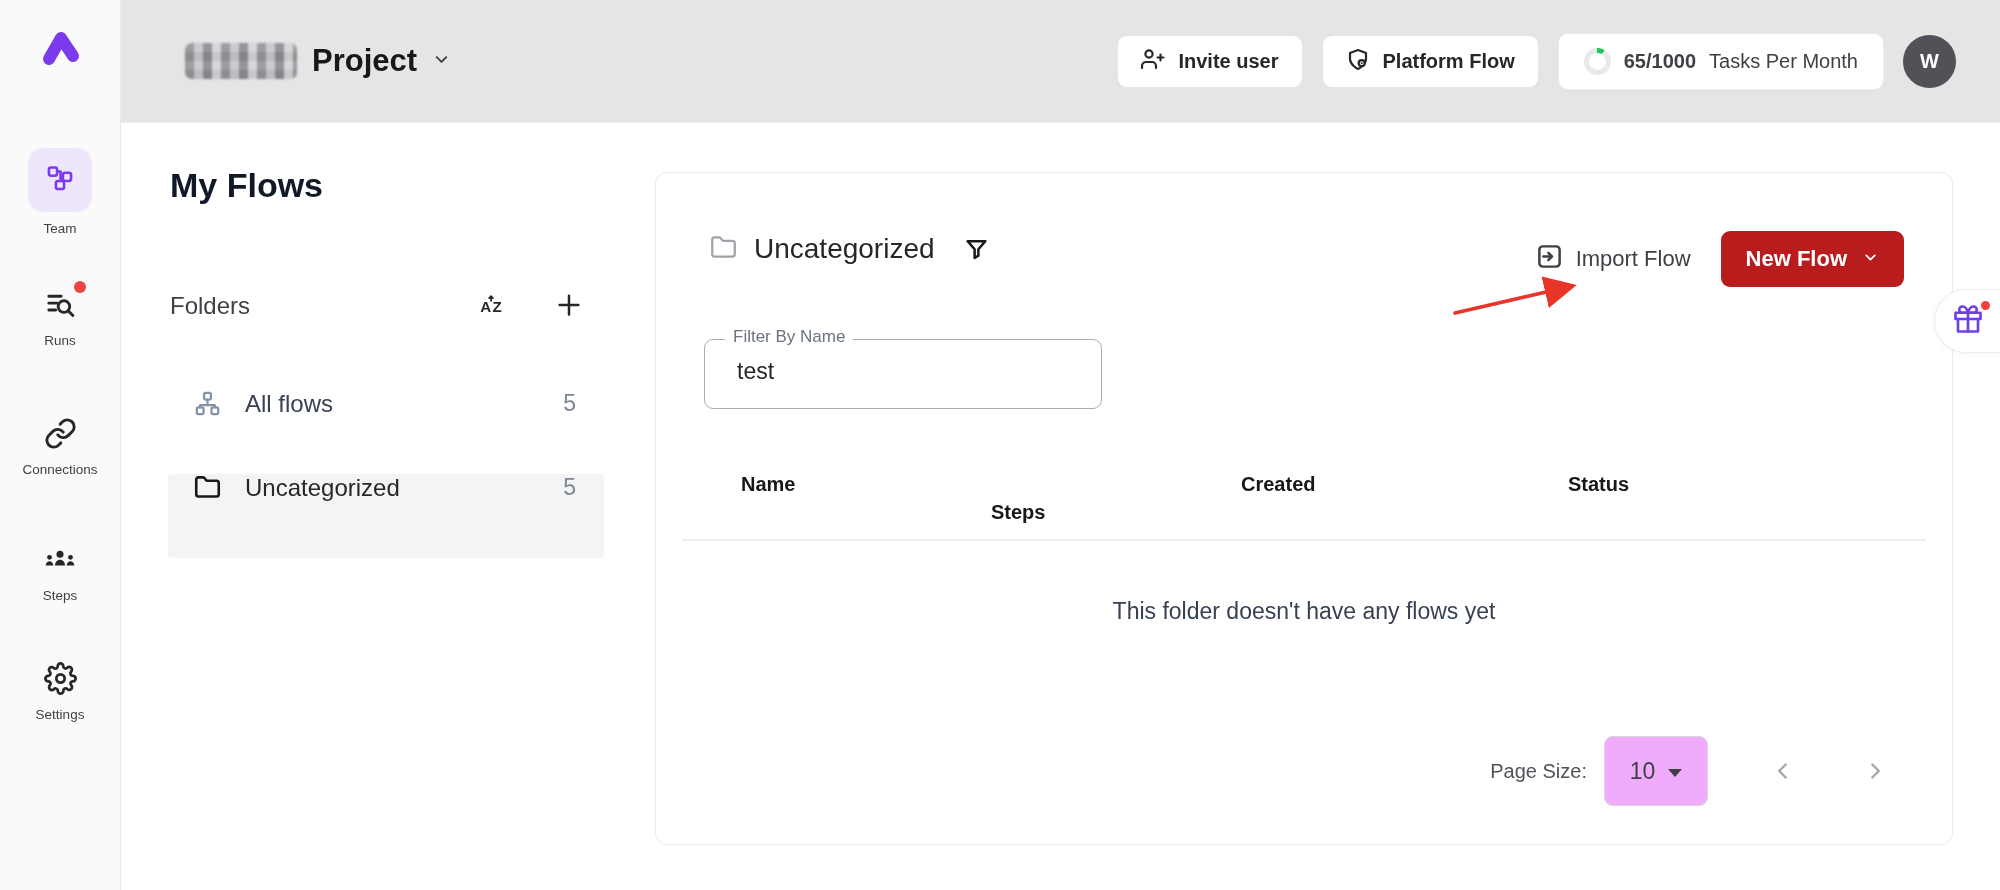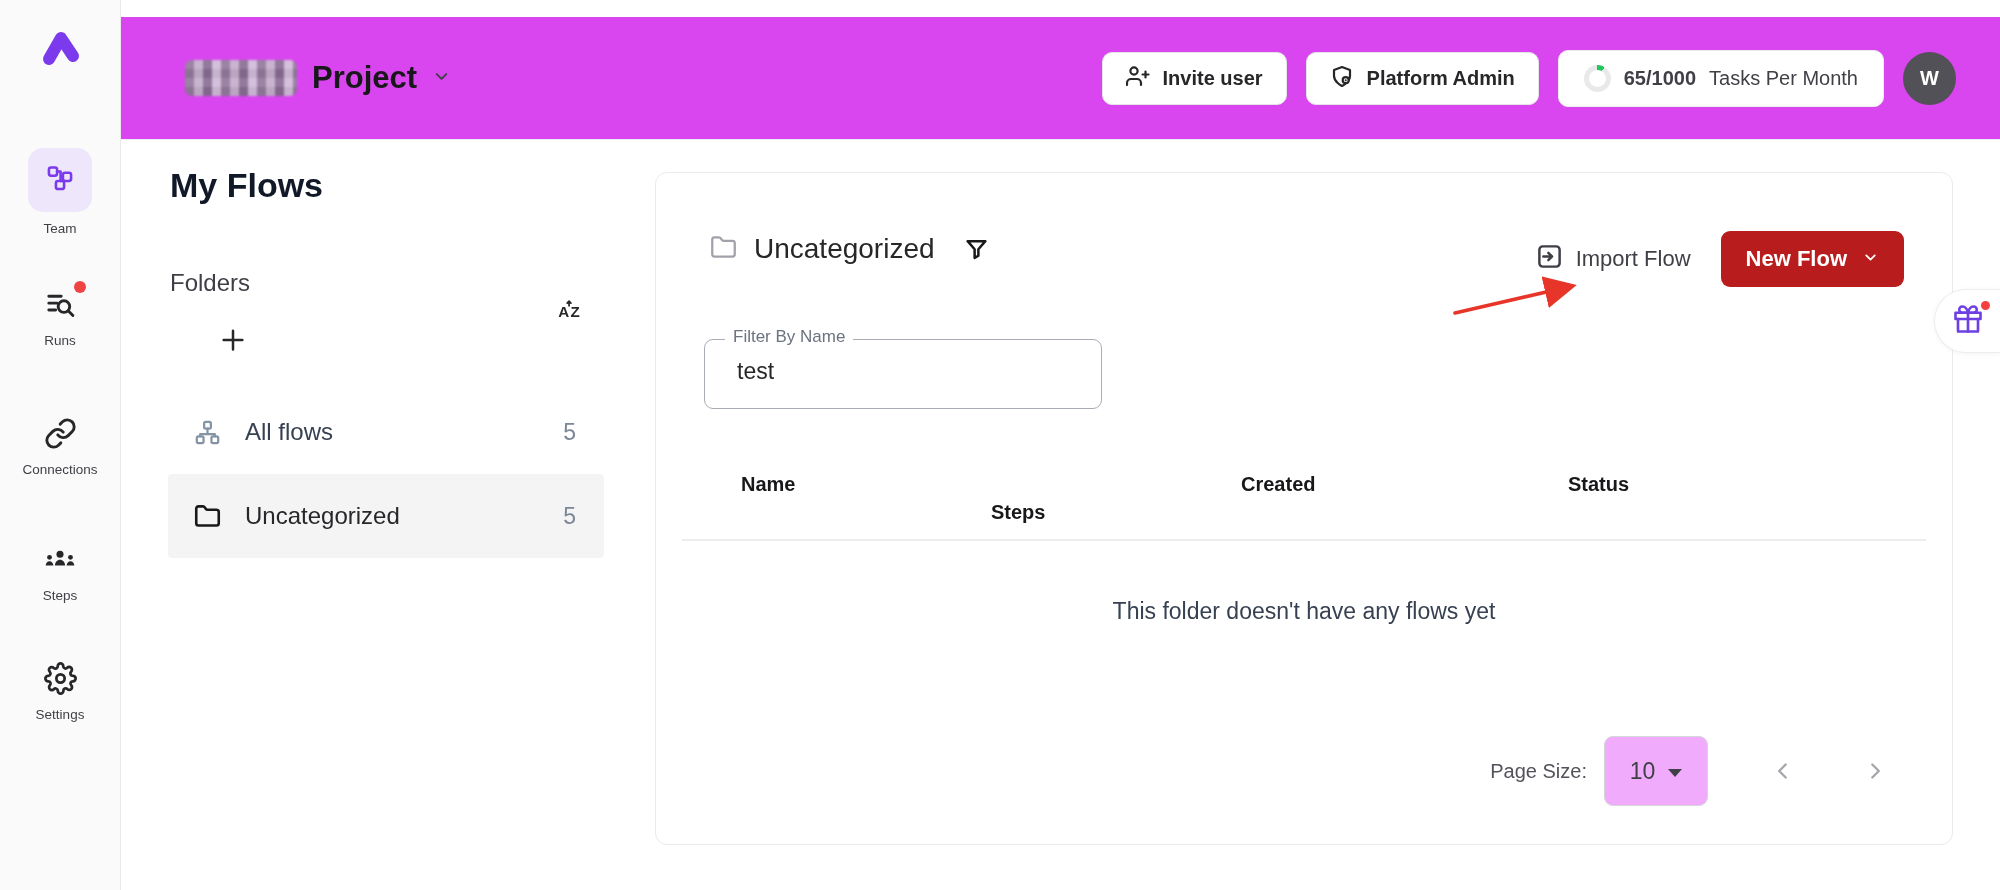--- a/index.html
+++ b/index.html
@@ -28,22 +28,22 @@
     display: flex; align-items: center; justify-content: center;
   }
   .icon-wrap { position: relative; width: 36px; height: 36px; display: flex; align-items: center; justify-content: center; }
   .nav-dot {
     position: absolute; top: -7px; right: -8px; width: 12px; height: 12px;
     border-radius: 50%; background: #ef4444;
   }
 
   
   .topbar {
-    position: absolute; left: 121px; top: 17px; width: 1879px; height: 123px;
-    background: #d946ef; border-bottom: 1px solid #ebecef;
+    position: absolute; left: 121px; top: 0; width: 1879px; height: 123px;
+    background: #e5e5e5; border-bottom: 1px solid #ebecef;
   }
   .project {
     position: absolute; left: 64px; top: 0; height: 122px;
     display: flex; align-items: center; gap: 15px; cursor: pointer;
   }
   .redacted {
     width: 112px; height: 36px; border-radius: 7px;
     background:
       repeating-linear-gradient(90deg, rgba(110,110,116,.55) 0 9px, rgba(195,195,200,.6) 9px 18px, rgba(85,85,92,.5) 18px 27px, rgba(214,214,219,.6) 27px 36px),
       repeating-linear-gradient(0deg, rgba(150,150,156,.65) 0 9px, rgba(205,205,210,.65) 9px 18px);
@@ -75,29 +75,29 @@
   .tasks-caption { font-size: 20px; font-weight: 500; color: #3f3f46; }
   .avatar {
     width: 53px; height: 53px; border-radius: 50%; background: #515157;
     color: #fff; font-size: 20px; font-weight: 700;
     display: flex; align-items: center; justify-content: center; cursor: pointer;
   }
 
   
   .page-title { position: absolute; left: 170px; top: 166px; font-size: 34px; font-weight: 700; color: #111827; }
   .folders-header {
-    position: absolute; left: 170px; top: 269px; width: 414px; height: 40px;
-    display: flex; align-items: flex-start; flex-direction: column;
+    position: absolute; left: 170px; top: 280px; width: 414px; height: 40px;
+    display: flex; align-items: flex-end;
   }
   .folders-heading { font-size: 24px; font-weight: 500; color: #3f3f46; }
   .sort-btn { margin-left: auto; cursor: pointer; display: flex; }
   .add-btn { margin-left: 48px; cursor: pointer; display: flex; }
   .folder-list { position: absolute; left: 168px; top: 390px; width: 436px; }
   .folder-row {
-    display: flex; align-items: center; height: 84px; padding: 0 28px 0 26px;
+    display: flex; height: 84px; padding: 0 28px 0 26px;
     border-radius: 4px; font-size: 24px; color: #374151; cursor: pointer;
   }
   .folder-row .row-icon { margin-right: 24px; display: flex; }
   .folder-row .count { margin-left: auto; font-size: 23px; color: #7b8794; }
   .folder-row.active { background: #f4f4f5; color: #27272a; }
 
   
   .card {
     position: absolute; left: 655px; top: 172px; width: 1298px; height: 673px;
     background: #fff; border: 1px solid #e9eaee; border-radius: 12px;
@@ -259,21 +259,21 @@
       </button>
 
       <button class="btn-outline">
         <span>
           <svg width="24" height="24" viewBox="0 0 24 24" fill="none" stroke="#27272a" stroke-width="2.2" stroke-linecap="round" stroke-linejoin="round">
             <path d="M12 22s8-4 8-10V6l-8-3-8 3v6c0 6 8 10 8 10z"></path>
             <circle cx="15.7" cy="16.2" r="3" fill="#fff"></circle>
             <circle cx="15.7" cy="16.2" r="1" fill="#27272a" stroke="none"></circle>
           </svg>
         </span>
-        <span>Platform Admin</span>
+        <span>Platform Flow</span>
       </button>
 
       <div class="tasks-widget">
         <span class="donut"></span>
         <span class="tasks-count">65/1000</span>
         <span class="tasks-caption">Tasks Per Month</span>
       </div>
 
       <div class="avatar">W</div>
     </div>

